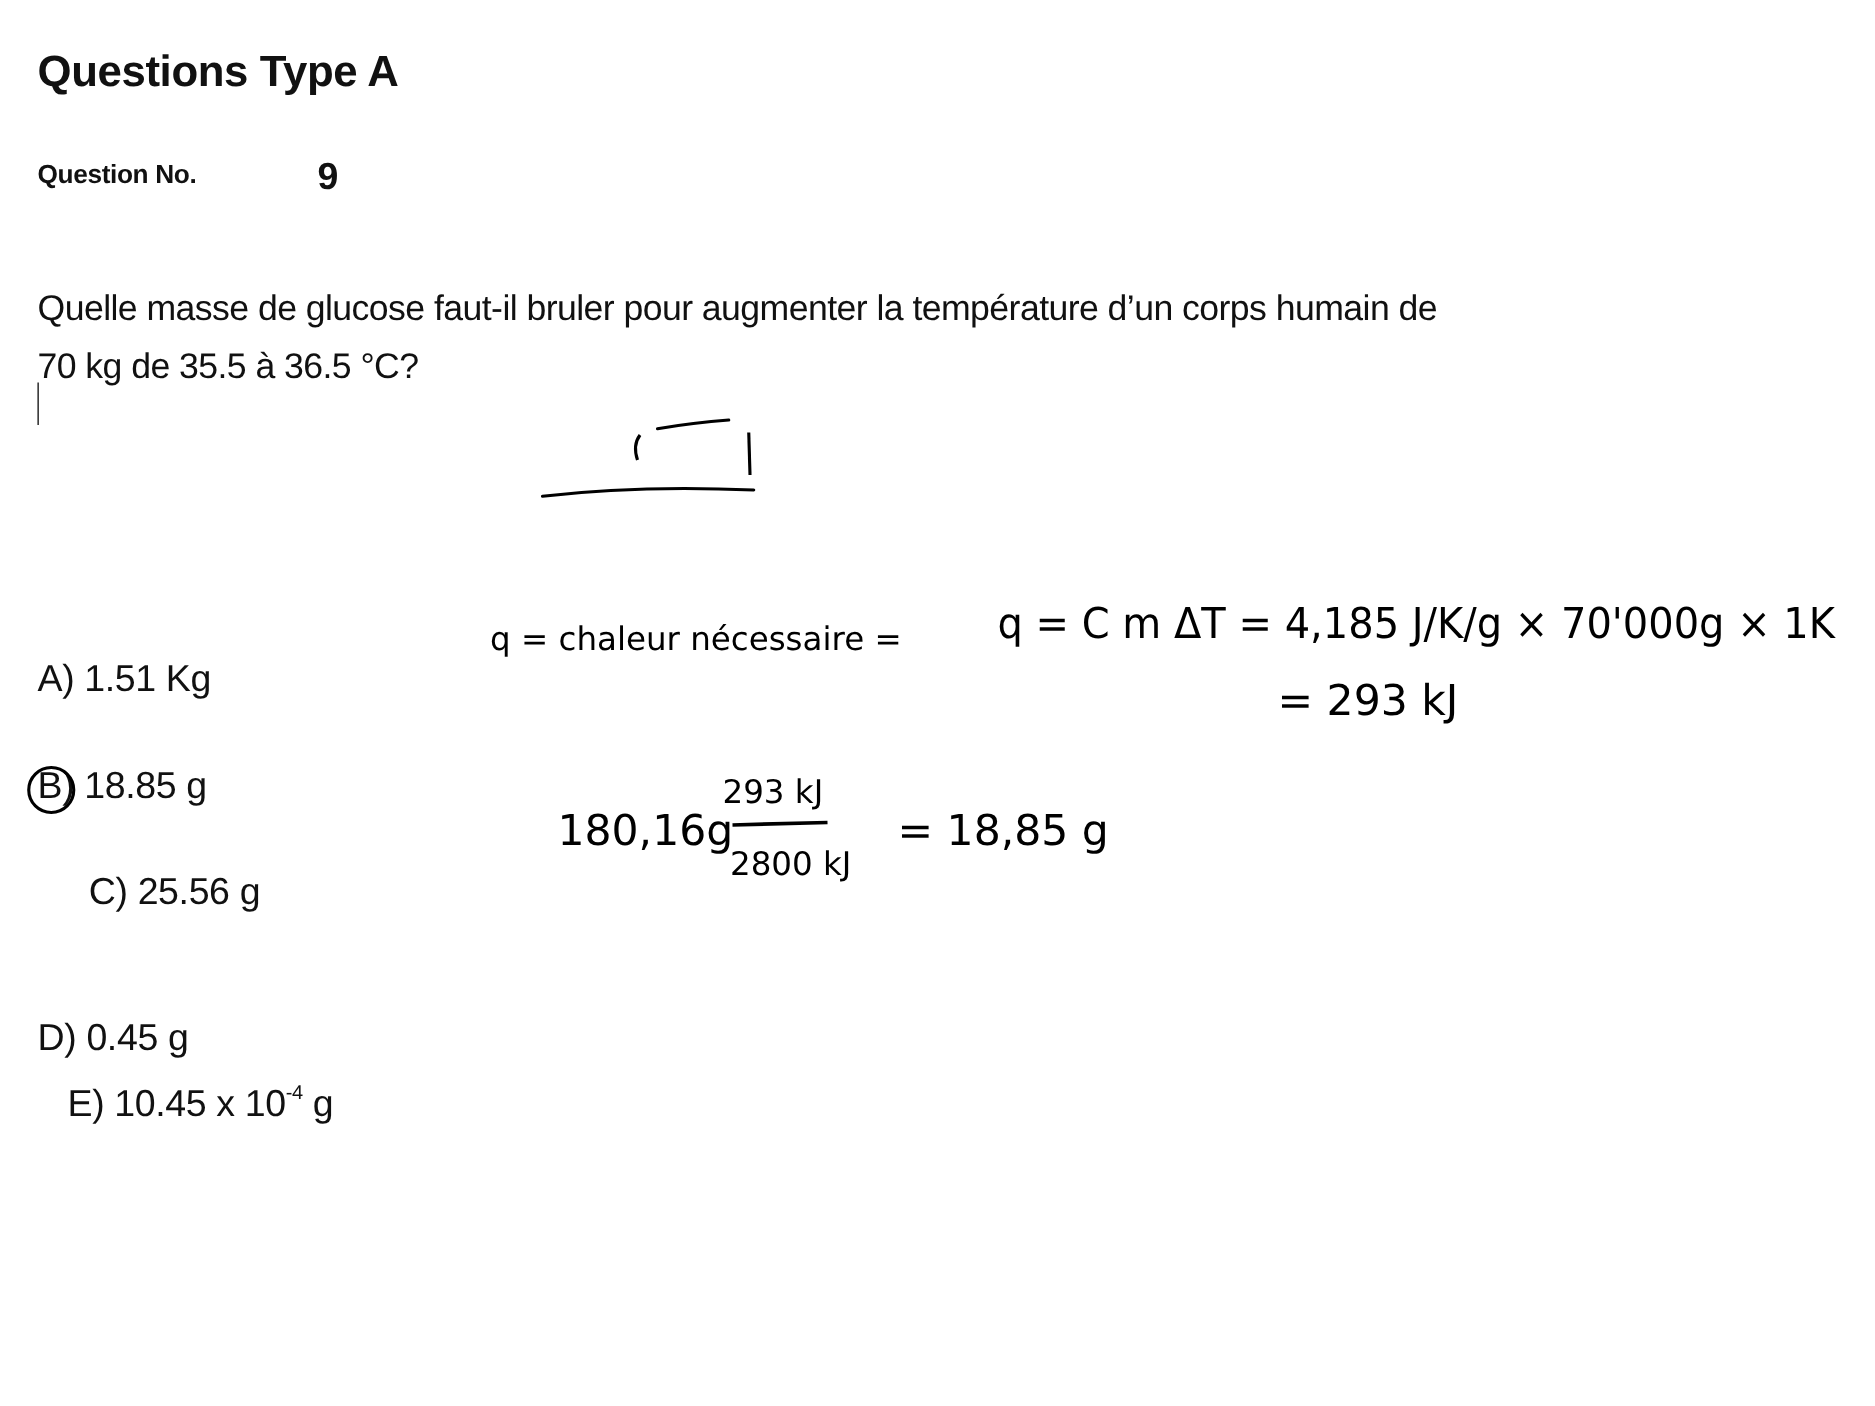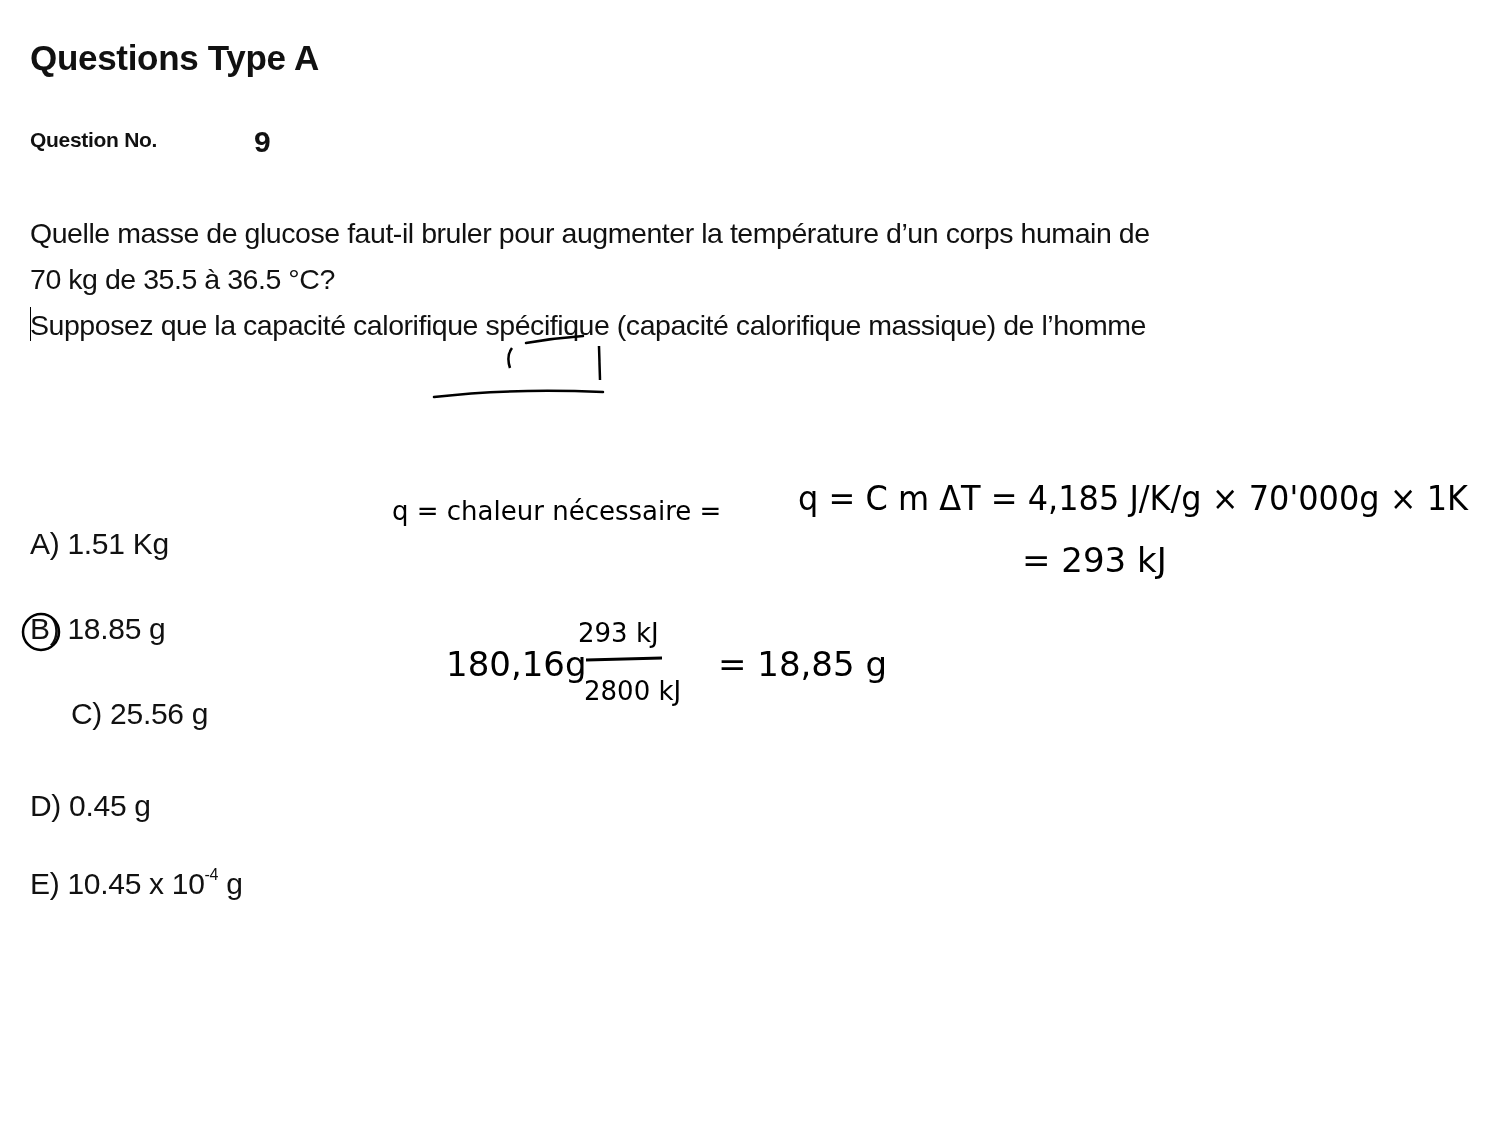--- a/index.html
+++ b/index.html
@@ -5,21 +5,21 @@
   html, body { margin: 0; padding: 0; }
   body {
     width: 1500px; height: 1125px; background: #ffffff; position: relative; overflow: hidden;
     font-family: "Liberation Sans", "DejaVu Sans", sans-serif; color: #111;
   }
   .abs { position: absolute; }
   .h1 { left: 30px; top: 38px; font-size: 35px; font-weight: bold; letter-spacing: -0.3px; text-align: right; }
   .h2 { left: 30px; top: 128px; font-size: 21px; font-weight: bold; letter-spacing: -0.3px; }
   .qnum { left: 254px; top: 125px; font-size: 30px; font-weight: bold; }
   .para { left: 30px; font-size: 28.5px; line-height: 46px; white-space: nowrap; letter-spacing: -0.45px; }
-  .p1 { top: 210px; }
+  .p1 { top: 224px; }
   .p2 { top: 302px; }
   .cursor { display: inline-block; width: 1px; height: 34px; background: #000; vertical-align: -6px; margin-right: -1px; }
   .opt { left: 30px; font-size: 30px; letter-spacing: -0.3px; white-space: nowrap; }
   .sup { font-size: 16px; vertical-align: 14px; }
   svg.ink { position: absolute; left: 0; top: 0; width: 1500px; height: 1125px; pointer-events: none; }
   .hw { font-family: "DejaVu Sans", sans-serif; font-size: 34px; fill: #000; }
   .hw-sm { font-family: "DejaVu Sans", sans-serif; font-size: 26px; fill: #000; }
 </style>
 </head>
 <body>
@@ -27,40 +27,40 @@
 <div class="abs h1">Questions Type A</div>
 <div class="abs h2">Question No.</div>
 <div class="abs qnum">9</div>
 
 <div class="abs para p1">
   <div>Quelle masse de glucose faut-il bruler pour augmenter la température d’un corps humain de</div>
   <div>70 kg de 35.5 à 36.5 °C?</div>
 </div>
 
 <div class="abs para p2">
-  <div><span class="cursor"></span><span>Supposez que la capacité calorifique spécifique (capacité calorifique massique) de l’homme</span></div>
+  <div><span class="cursor"></span></div>
 </div>
 
 <div class="abs opt" style="top:527px;">
   <span>A)</span>
   <span>1.51 Kg</span>
 </div>
 <div class="abs opt" style="top:612px;">
   <span>B)</span>
   <span>18.85 g</span>
 </div>
 <div class="abs opt" style="top:697px;margin-left:41px;">
   <span>C)</span>
   <span>25.56 g</span>
 </div>
-<div class="abs opt" style="top:789px;">
+<div class="abs opt" style="top:814px;">
   <span>D)</span>
   <span>0.45 g</span>
 </div>
-<div class="abs opt" style="top:866px;">
+<div class="abs opt" style="top:866px;margin-left:24px;">
   <span>E)</span>
   <span>10.45 x 10</span><span class="sup">-4</span><span> g</span>
 </div>
 
 <svg class="ink" viewBox="0 0 1500 1125">
 
   <path d="M526 343 Q555 338 583 336" stroke="#000" stroke-width="2.5" fill="none" stroke-linecap="round"></path>
 
   <path d="M512 348 Q506 356 510 368" stroke="#000" stroke-width="2.5" fill="none"></path>
   <path d="M599 346 L600 380" stroke="#000" stroke-width="2.5" fill="none"></path>

